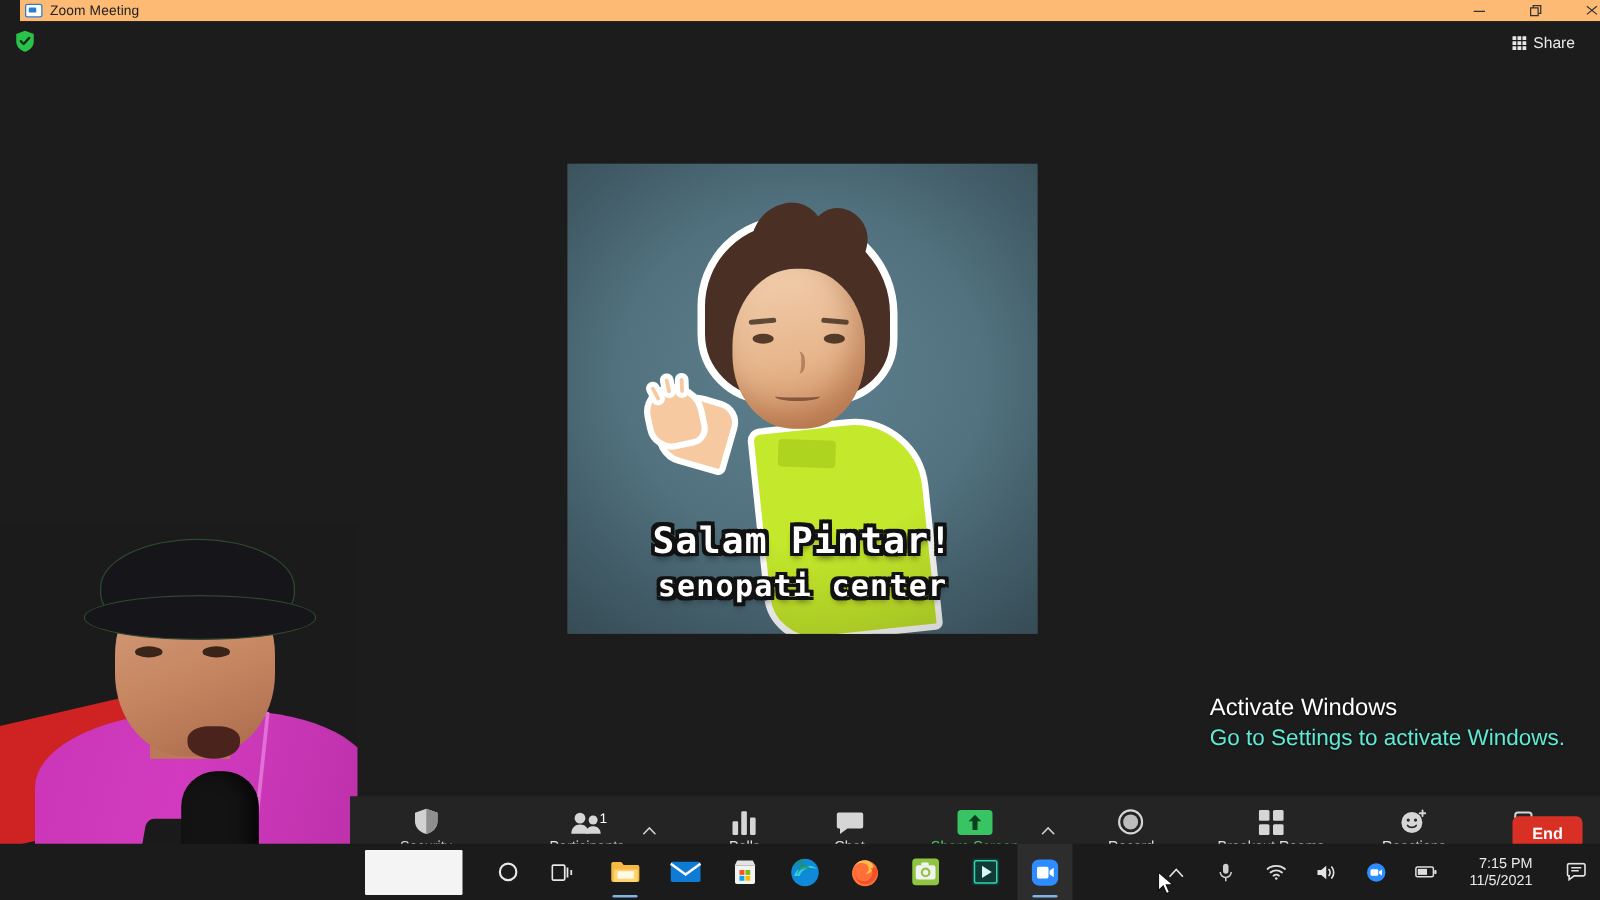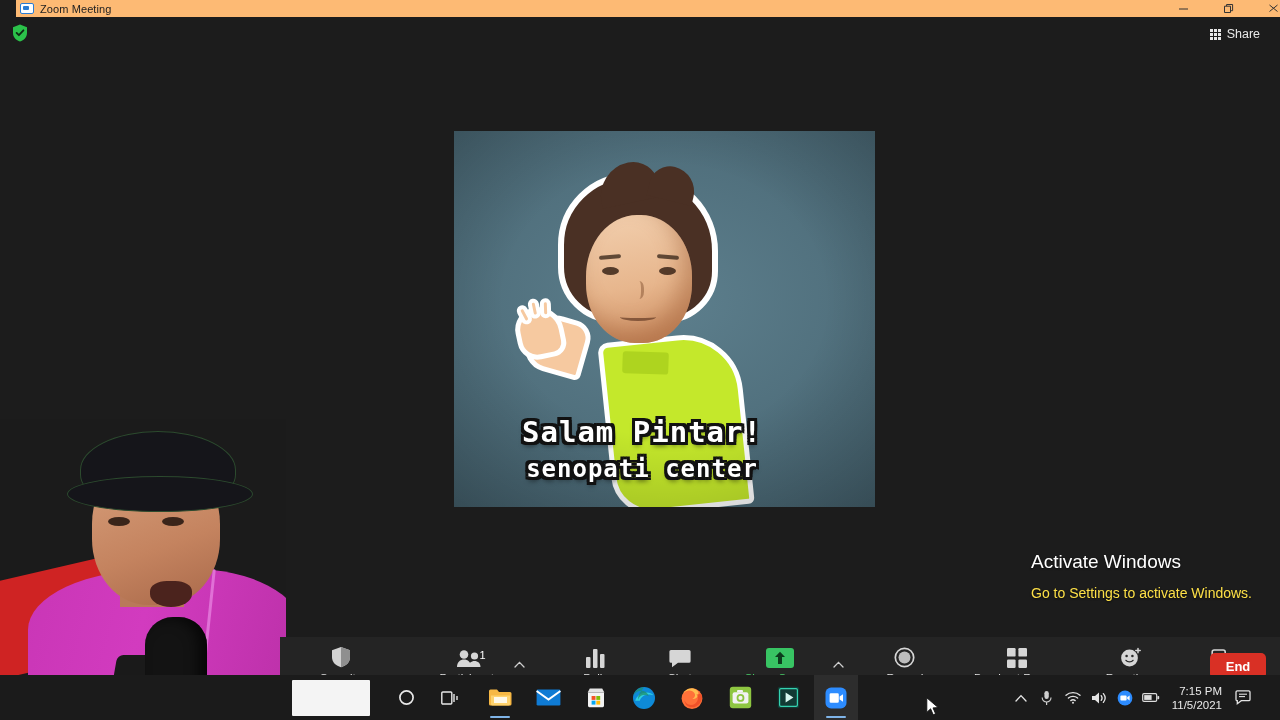--- a/index.html
+++ b/index.html
@@ -43,21 +43,21 @@
     border-radius:4px; color:#e8e8e8; font-size:12.5px;
   }
   #view-btn .grid-ic{
     width:11px; height:11px; display:grid; grid-template-columns:repeat(3,1fr);
     grid-template-rows:repeat(3,1fr); gap:1px;
   }
   #view-btn .grid-ic i{ background:#e8e8e8; display:block; }
 
   
   #shared-img{
-    position:absolute; left:454px; top:114px; width:421px; height:376px;
+    position:absolute; left:454px; top:114px; width:376px; height:376px;
     background:
       radial-gradient(ellipse 120% 100% at 50% 45%, #5d7f8d 0%, #4e6d7a 45%, #3f5a66 100%);
     overflow:hidden;
   }
   #shared-img .vignette{
     position:absolute; inset:0;
     background:radial-gradient(ellipse 85% 80% at 50% 45%, rgba(0,0,0,0) 45%, rgba(0,0,0,.30) 100%);
   }
   
   .char-body{
@@ -188,21 +188,21 @@
     position:absolute; left:92px; top:288px; width:66px; height:50px;
     background:#f0c8ea; border:2px solid #c06fb8; border-radius:3px;
   }
 
   
   #watermark{
     position:absolute; right:28px; bottom:74px; text-align:left; color:#bfbfbf;
     text-shadow:0 1px 2px rgba(0,0,0,.6); pointer-events:none;
   }
   #watermark .wm-title{ font-size:19px; color:#ffffff; }
-  #watermark .wm-sub{ font-size:14px; color:#fde047; margin-top:12px; }
+  #watermark .wm-sub{ font-size:18px; color:#5eead4; margin-top:2px; }
 
   
   #zoom-toolbar{
     position:absolute; left:280px; top:620px; width:1000px; height:55px;
     background:#242424; display:flex; align-items:center;
   }
   .tb-item{
     height:55px; display:flex; flex-direction:column; align-items:center;
     justify-content:center; color:#e5e5e5; position:relative; padding:0 10px;
     min-width:58px;
@@ -230,21 +230,21 @@
   }
   .tk-ico{
     width:44px; height:45px; display:flex; align-items:center; justify-content:center;
     position:relative;
   }
   .tk-ico.active{ background:#2d2d2d; }
   .tk-ico .underline{
     position:absolute; bottom:2px; left:12px; width:20px; height:2px;
     background:#7fb4e8; border-radius:2px;
   }
-  #tray{ margin-left:auto; display:flex; align-items:center; height:45px; padding-right:24px; }
+  #tray{ margin-left:auto; display:flex; align-items:center; height:45px; padding-right:6px;gap:14px; }
   .tray-ic{ width:26px; height:45px; display:flex; align-items:center; justify-content:center; color:#e6e6e6; }
   #clock{
     display:flex; flex-direction:column; align-items:flex-end; justify-content:center;
     color:#eaeaea; font-size:11.5px; line-height:14px; padding:0 8px; height:45px;
   }
   #notif{ width:26px; height:45px; display:flex; align-items:center; justify-content:center; }
   #cursor{ position:absolute; left:926px; top:697px; }
 </style>
 </head>
 <body>

